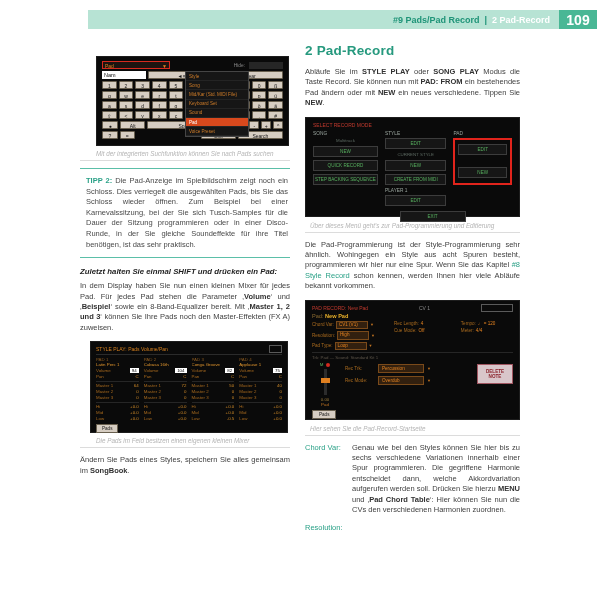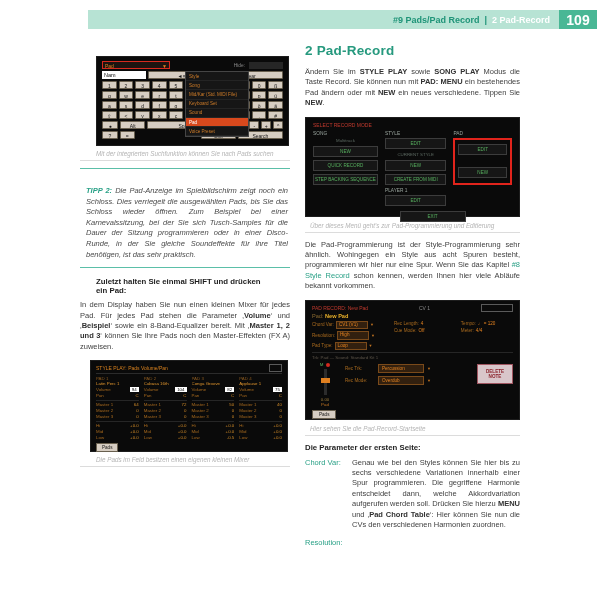--- a/index.html
+++ b/index.html
@@ -21,30 +21,30 @@
   .col-left{width:210px;}
   .col-right{width:215px;}
 
   .body{font-size:7.5px;color:#3f3f3f;line-height:10.4px;text-align:justify;margin:0 0 8px;}
   .b{font-weight:bold;color:#313131;}
   .accent{color:#2aa187;}
   .tiplab{color:#2aa187;font-weight:bold;}
   .caption{font-size:6.3px;color:#b4b4b4;font-style:italic;padding:4px 0 3px 16px;
            border-bottom:1px solid #dcdcdc;margin-bottom:7px;}
   .col-right .caption{padding-left:5px;}
-  .subhead{font-size:7.8px;font-weight:bold;color:#1e1e1e;margin:9px 16px 5px;}
+  .subhead{font-size:7.8px;font-weight:bold;color:#1e1e1e;margin:9px 0 5px;font-style:italic;}
   .h2{font-size:13.5px;font-weight:bold;color:#26997e;margin:1px 0 9px;letter-spacing:.2px;}
   .params-heading{font-size:7.8px;font-weight:bold;color:#1e1e1e;margin:4px 0 6px;}
   .param{display:flex;margin-bottom:7px;}
   .param .term{width:47px;flex-shrink:0;font-size:7.5px;color:#2aa187;}
   .param .desc{flex:1;font-size:7.5px;color:#3f3f3f;line-height:10.4px;text-align:justify;}
 
   
-  .tip{border-top:1px solid #5bbfa8;border-bottom:1px solid #5bbfa8;padding:17px 2px 7px 6px;
-       font-size:7.5px;font-style:italic;color:#4a4a4a;line-height:10.6px;text-align:justify;
+  .tip{border-top:1px solid #5bbfa8;border-bottom:1px solid #5bbfa8;padding:7px 2px 7px 6px;
+       font-size:7.5px;color:#4a4a4a;line-height:10.6px;text-align:justify;
        margin-bottom:2px;}
 
   
   .shot{background:#0a0a0a;border:1px solid #1d1d1d;box-sizing:border-box;position:relative;}
 
   
   .s1{width:193px;height:90px;margin:14px 0 0 16px;padding:4px 5px;}
   .s1 .toprow{display:flex;align-items:center;gap:4px;margin-bottom:2px;}
   .typebox{border:1px solid #d42a1e;background:#1c1410;color:#e08020;font-size:5px;
            width:68px;height:8px;line-height:8px;display:flex;justify-content:space-between;
@@ -423,25 +423,26 @@
                 <span class="mv">+0.0</span>
               </div>
             </div>
           </div>
         <div class="tabrow">
             <span class="tab">Pads</span>
           </div>
       </div>
       <div class="caption">Die Pads im Feld besitzen einen eigenen kleinen Mixer</div>
 
+      <p class="body"><span>Ändern Sie Pads eines Styles, speichern Sie alles gemeinsam im </span><span class="b">SongBook</span><span>.</span></p>
     </div>
 
     <div class="col-right">
       <div class="h2">2 Pad-Record</div>
-      <p class="body"><span>Ändern Sie im </span><span class="b">STYLE PLAY</span><span> sowie </span><span class="b">SONG PLAY</span><span> Modus die Taste Record. Sie können nun mit </span><span class="b">PAD: MENU</span><span> ein bestehendes Pad ändern oder mit </span><span class="b">NEW</span><span> ein neues verschiedene. Tippen Sie </span><span class="b">NEW</span><span>.</span></p>
+      <p class="body"><span>Abläufe Sie im </span><span class="b">STYLE PLAY</span><span> oder </span><span class="b">SONG PLAY</span><span> Modus die Taste Record. Sie können nun mit </span><span class="b">PAD: FROM</span><span> ein bestehendes Pad ändern oder mit </span><span class="b">NEW</span><span> ein neues verschiedene. Tippen Sie </span><span class="b">NEW</span><span>.</span></p>
 
       <div class="shot s3">
         <div class="rtitle">SELECT RECORD MODE</div>
         <div class="grid">
           <div>
             <div class="schead">SONG</div>
             <div class="sdim">Multitrack</div>
             <div class="sbtn">NEW</div>
             <div class="sbtn">QUICK RECORD</div>
             <div class="sbtn">STEP BACKING SEQUENCE</div>
@@ -546,21 +547,20 @@
             </div>
           <div class="delete-btn">DELETE
 NOTE</div>
         </div>
         <div class="tabrow">
             <span class="tab">Pads</span>
           </div>
       </div>
       <div class="caption">Hier sehen Sie die Pad-Record-Startseite</div>
 
-      <div class="params-heading">Die Parameter der ersten Seite:</div>
       <div class="param">
         <span class="term">Chord Var:</span>
         <span class="desc"><span>Genau wie bei den Styles können Sie hier bis zu sechs verschiedene Variationen innerhalb einer Spur programmieren. Die gegriffene Harmonie entscheidet dann, welche Akkordvariation aufgerufen werden soll. Drücken Sie hierzu </span><span class="b">MENU</span><span> und ‚</span><span class="b">Pad Chord Table</span><span>‘: Hier können Sie nun die CVs den verschiedenen Harmonien zuordnen.</span></span>
       </div>
       <div class="param">
         <span class="term">Resolution:</span>
       </div>
     </div>
   </div>
 </div>

